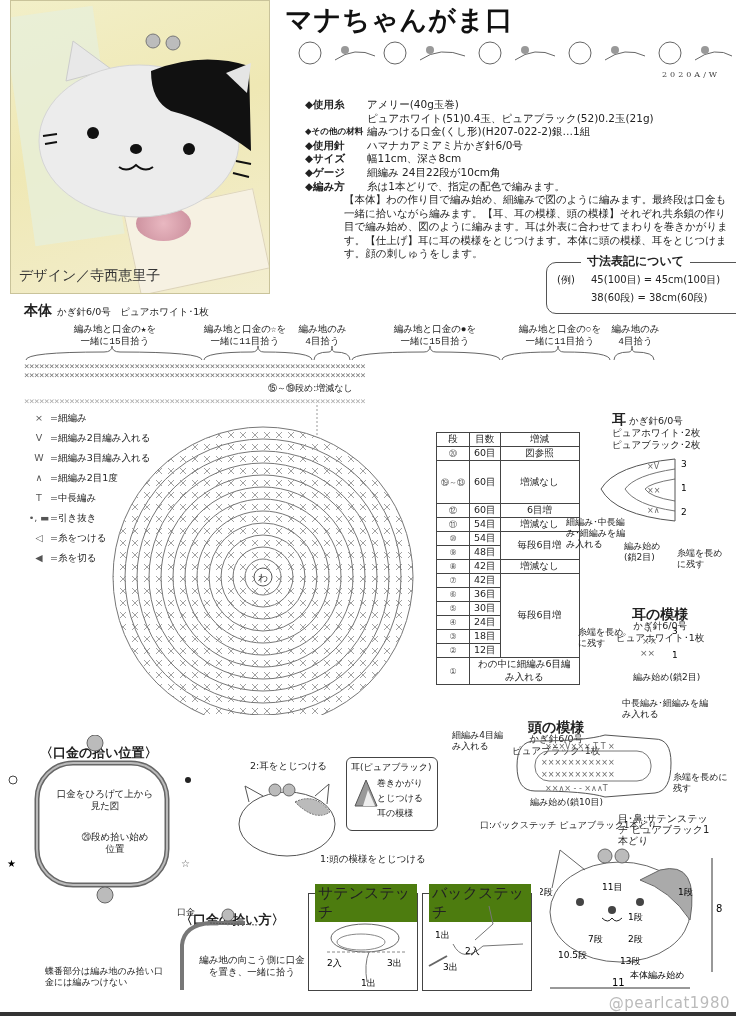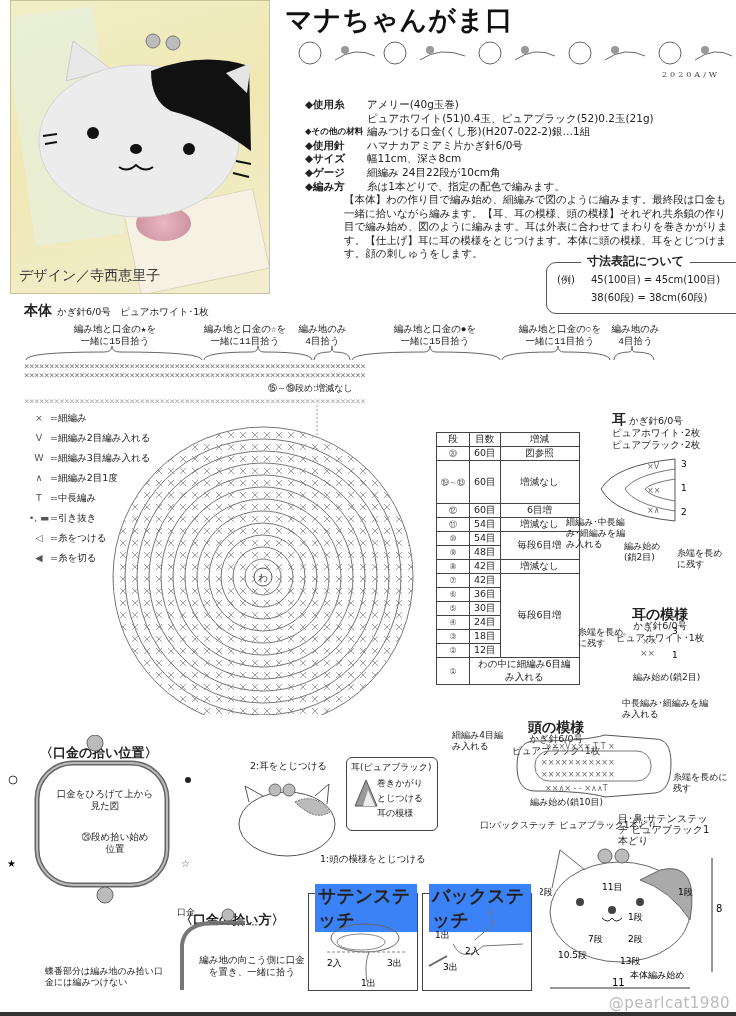--- a/index.html
+++ b/index.html
@@ -28,21 +28,21 @@
   .xrow{font-family:"DejaVu Sans Mono",monospace;font-size:9px;letter-spacing:-.4px;color:#777;white-space:nowrap;overflow:hidden;}
   .legend{left:28px;top:408px;font-size:9.5px;line-height:20px;}
   .legend .it{display:flex;align-items:center;}
   .legend .sym{width:22px;text-align:center;color:#555;}
   table.rt{border-collapse:collapse;font-size:9.5px;}
   table.rt td{border:1px solid #444;padding:0 4px;height:13px;text-align:center;white-space:nowrap;}
   table.rt td.c{width:8px;font-size:8px;color:#555;}
   .diag-line{stroke:#777;fill:none;}
   .box{border:1px solid #444;border-radius:6px;}
   .stbox{border:1px solid #444;}
-  .stbox .h{position:absolute;top:-10px;left:6px;background:#3b82f6;padding:0 3px;font-weight:bold;font-size:18px;}
+  .stbox .h{position:absolute;top:-10px;left:6px;background:#4d7c0f;padding:0 3px;font-weight:normal;font-size:15px;}
   .wm{right:6px;bottom:4px;font-size:15px;color:#bbb;letter-spacing:.5px;text-align:center;}
   .bottom-bar{left:0;top:1012px;width:736px;height:4px;background:#333;}
 </style>
 </head>
 <body>
 
 <div class="abs photo">
   <div class="card1"></div>
   <div class="card2"></div>
   <div class="rose"></div>

